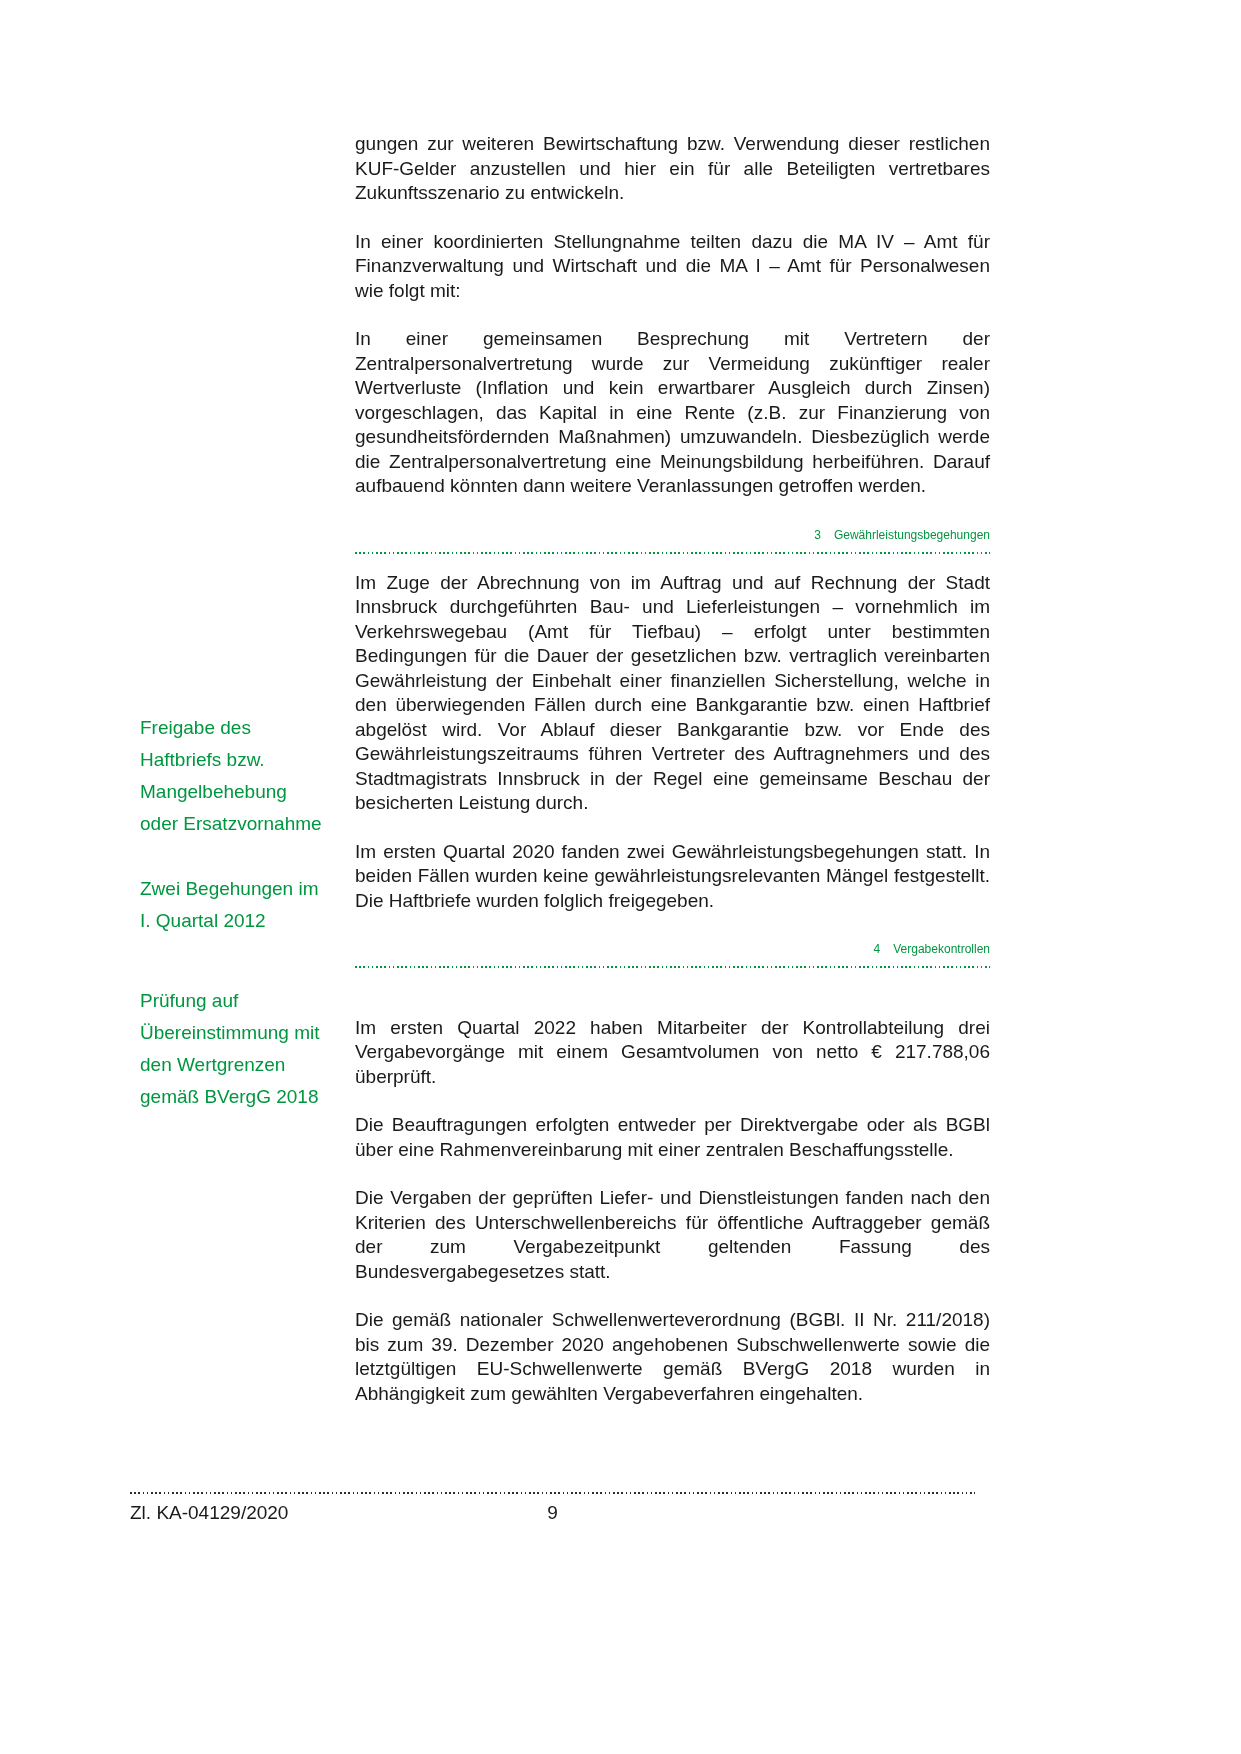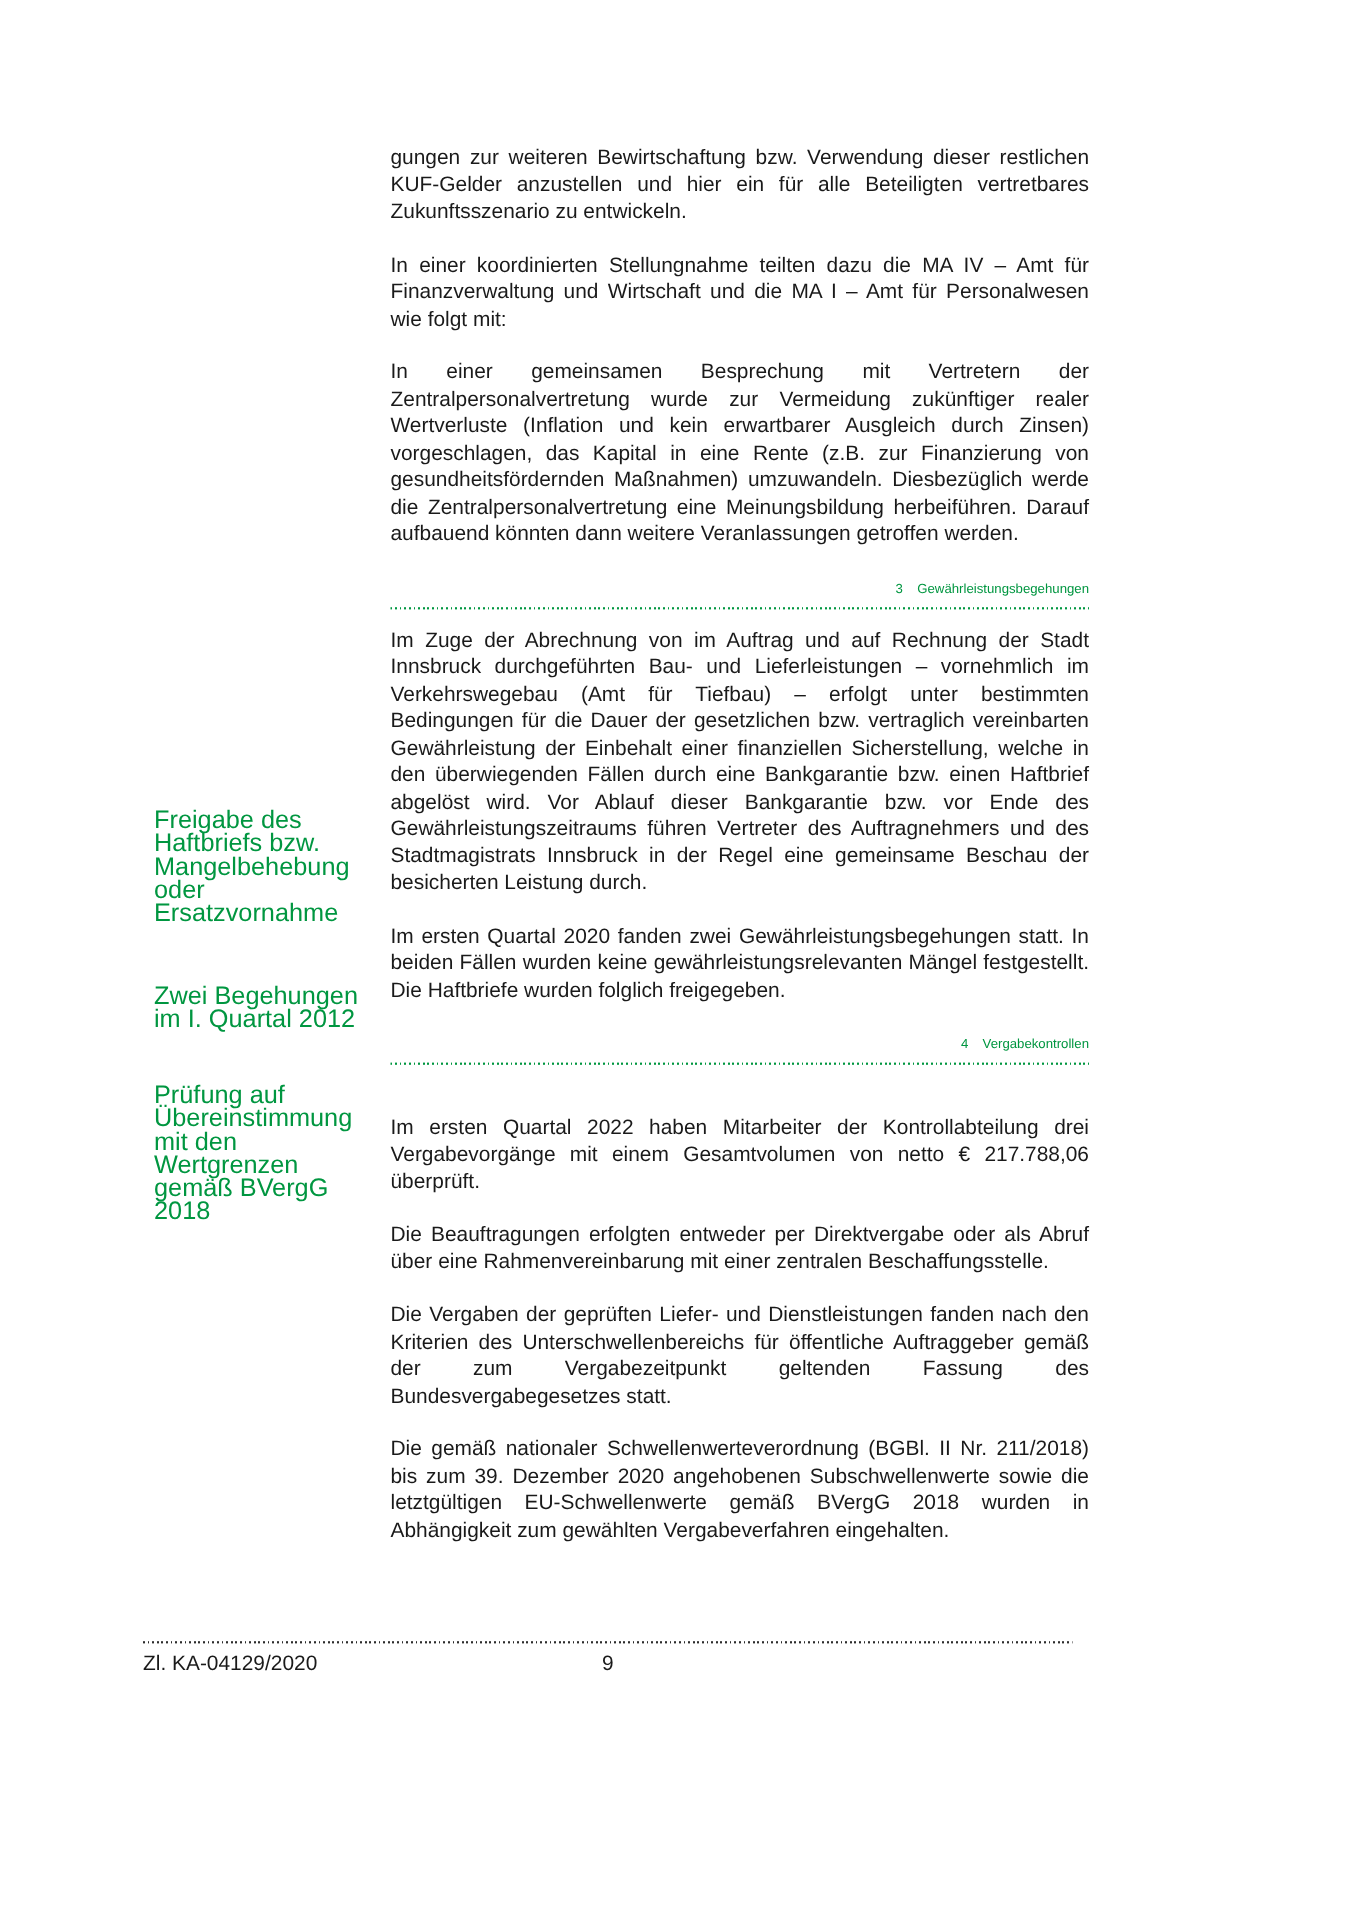--- a/index.html
+++ b/index.html
@@ -21,22 +21,22 @@
     top:132px;left:140px;
     width:850px;
   }
   .block{display:flex;align-items:flex-end;}
   .note{
     width:215px;
     flex:0 0 215px;
     box-sizing:border-box;
     padding-right:26px;
     color:var(--green);
-    font-size:23px;
-    line-height:21px;
+    font-size:19px;
+    line-height:32px;
   }
   .para{
     flex:1;
     margin:0 0 24px 0;
     font-size:19px;
     line-height:24.5px;
     text-align:justify;
     hyphens:auto;
   }
   .heading-wrap{flex:1;margin:0 0 17px 0;}
@@ -126,21 +126,21 @@
     </div>
   </div>
 
   <div class="block">
     <div class="note">Prüfung auf Übereinstimmung mit den Wertgrenzen gemäß BVergG 2018</div>
     <p class="para">Im ersten Quartal 2022 haben Mitarbeiter der Kontrollabteilung drei Vergabevorgänge mit einem Gesamtvolumen von netto € 217.788,06 überprüft.</p>
   </div>
 
   <div class="block">
     <div class="note"></div>
-    <p class="para">Die Beauftragungen erfolgten entweder per Direktvergabe oder als Abruf über eine Rahmenvereinbarung mit einer zentralen Beschaffungsstelle.</p>
+    <p class="para">Die Beauftragungen erfolgten entweder per Direktvergabe oder als BGBl über eine Rahmenvereinbarung mit einer zentralen Beschaffungsstelle.</p>
   </div>
 
   <div class="block">
     <div class="note"></div>
     <p class="para">Die Vergaben der geprüften Liefer- und Dienstleistungen fanden nach den Kriterien des Unterschwellenbereichs für öffentliche Auftraggeber gemäß der zum Vergabezeitpunkt geltenden Fassung des Bundesvergabegesetzes statt.</p>
   </div>
 
   <div class="block">
     <div class="note"></div>
     <p class="para">Die gemäß nationaler Schwellenwerteverordnung (BGBl. II Nr. 211/2018) bis zum 39. Dezember 2020 angehobenen Subschwellenwerte sowie die letztgültigen EU-Schwellenwerte gemäß BVergG 2018 wurden in Abhängigkeit zum gewählten Vergabeverfahren eingehalten.</p>

